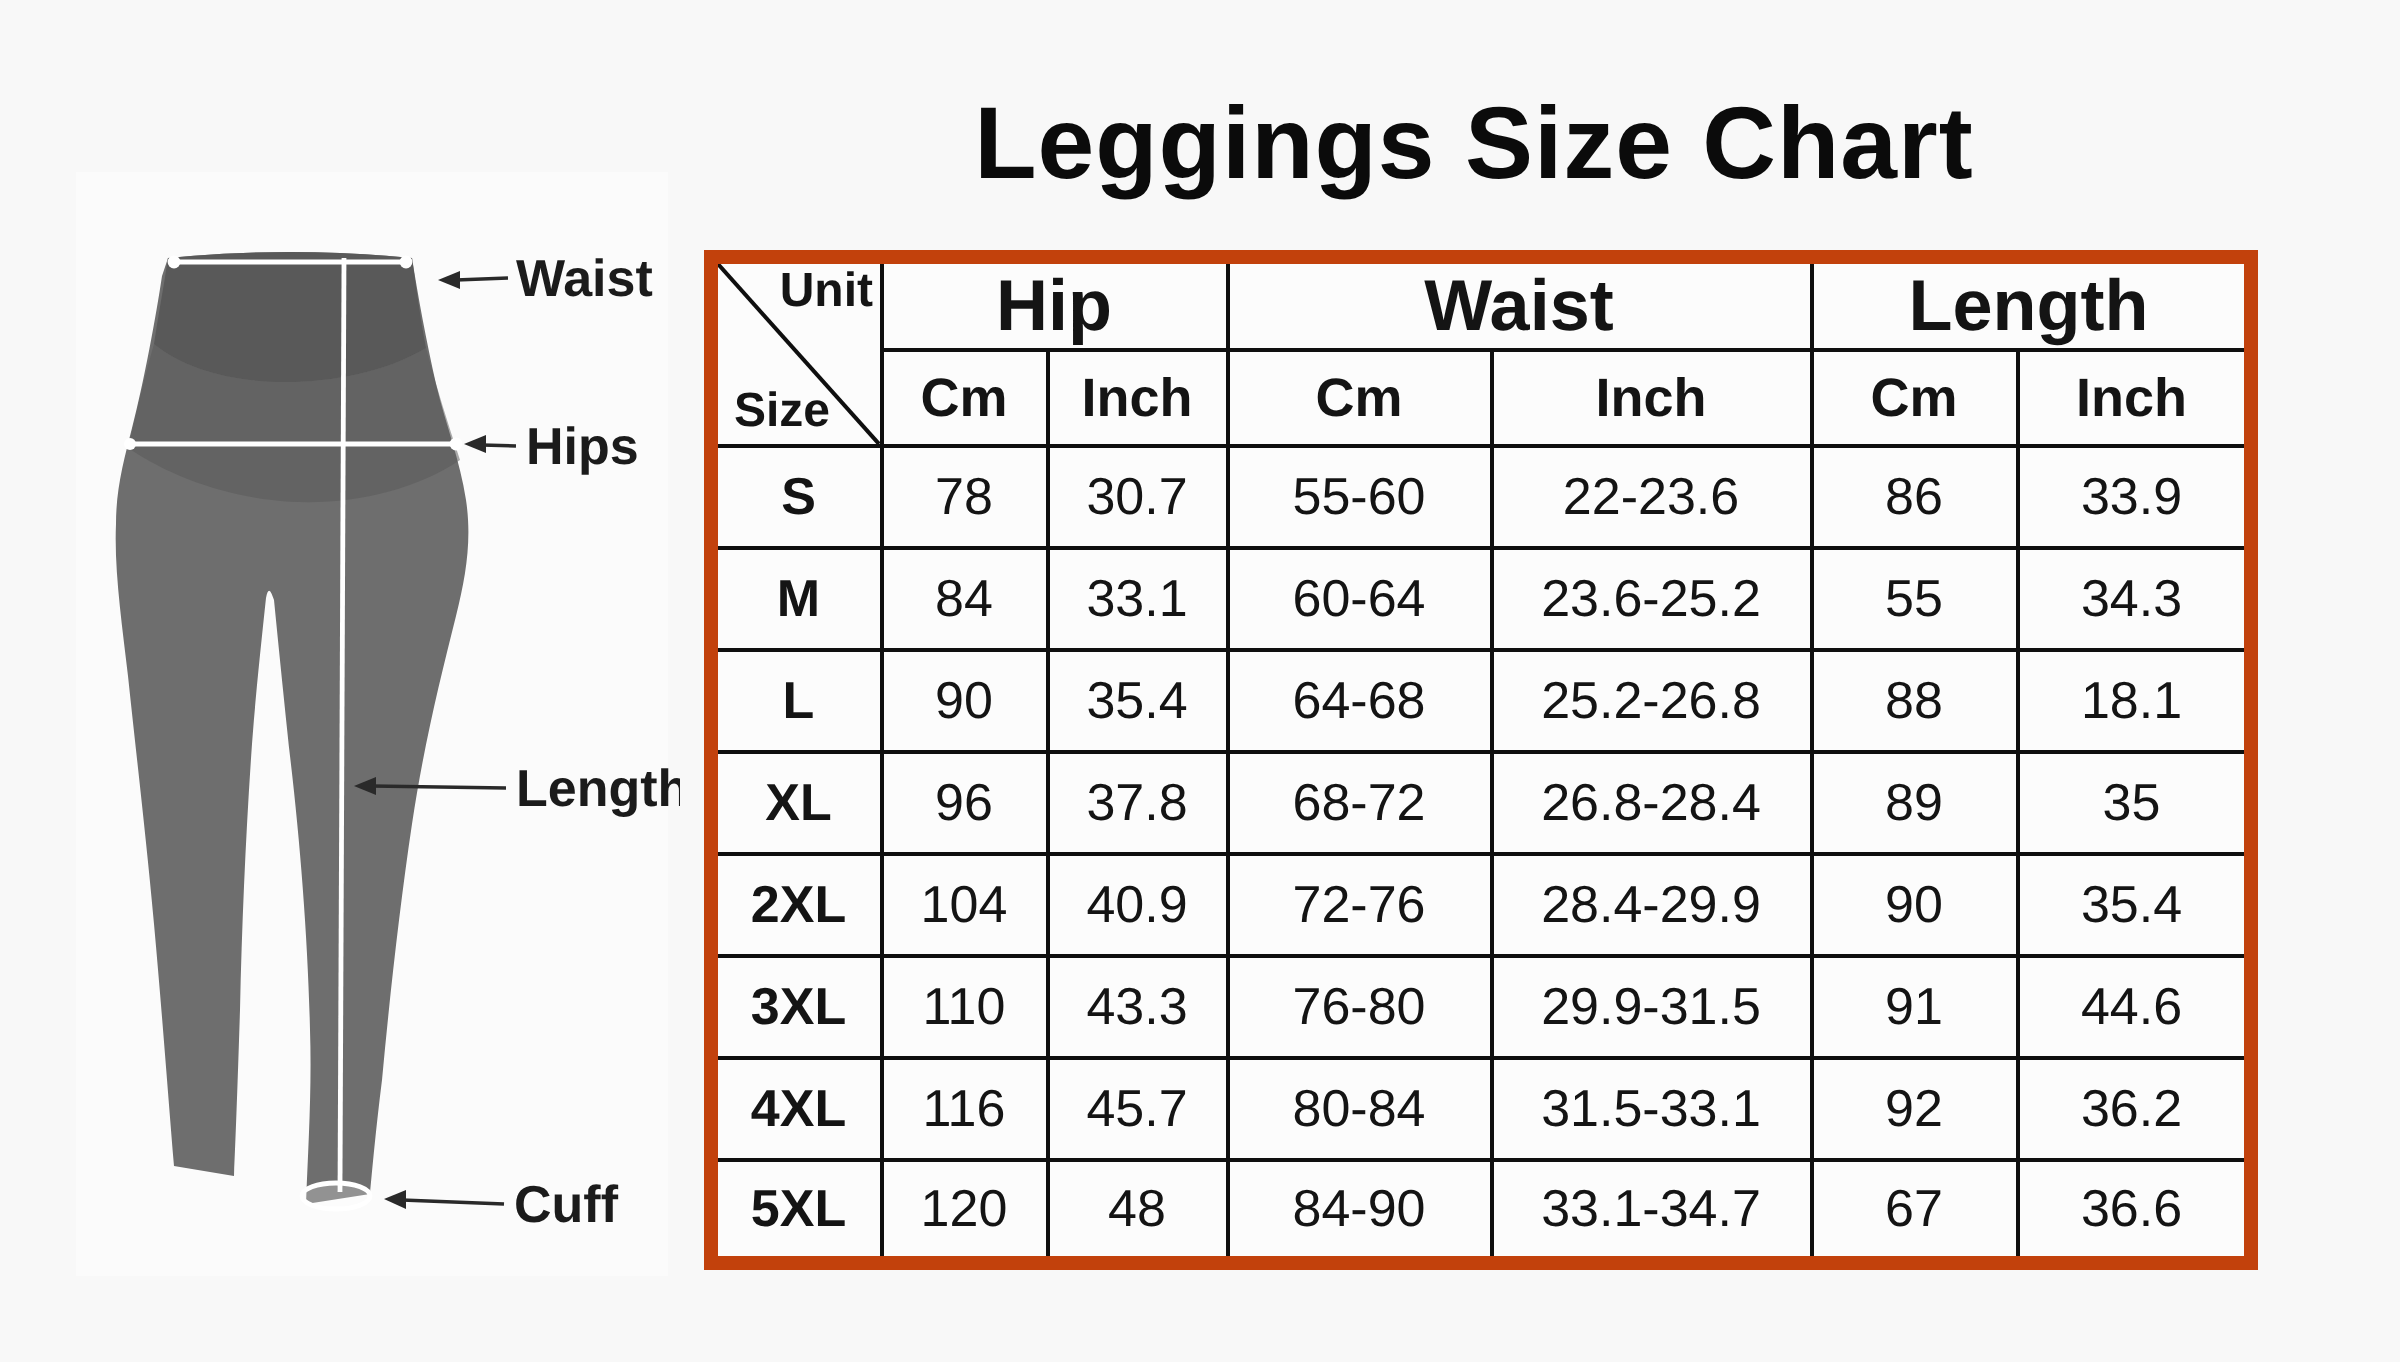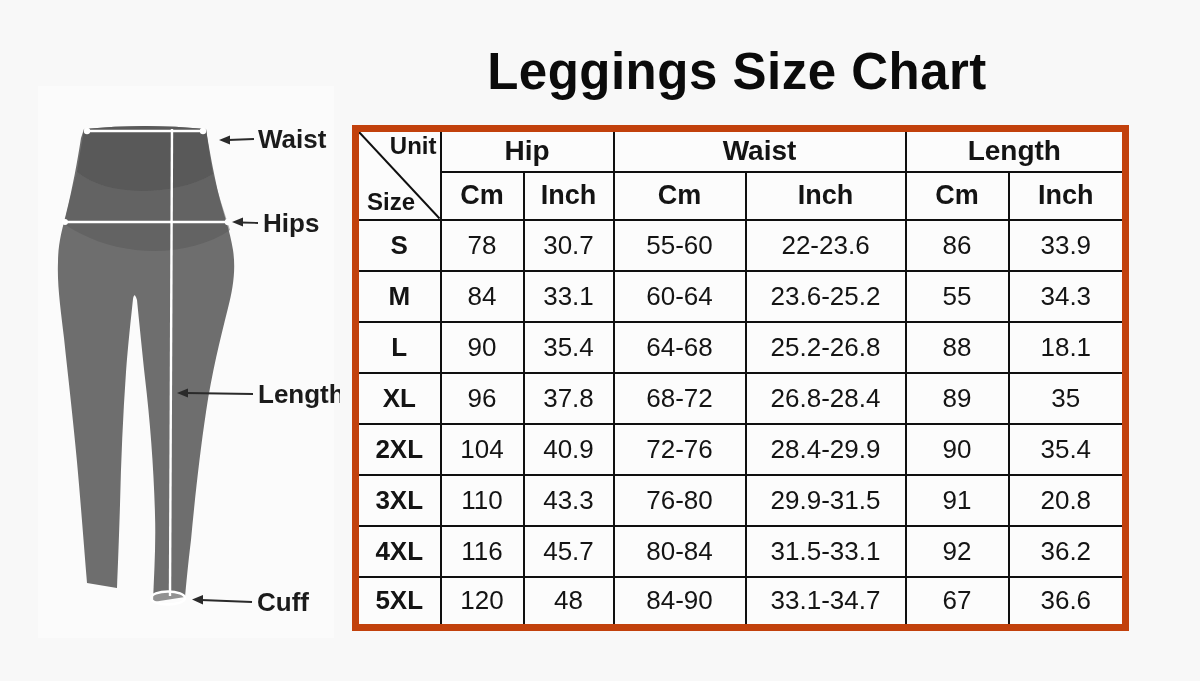--- a/index.html
+++ b/index.html
@@ -37,21 +37,21 @@
     border:7px solid #c2410c;
   }
   table.size-chart td,table.size-chart th{
     border:2px solid #0f0f0f;
     text-align:center;vertical-align:middle;
     padding:0;color:#141414;
   }
   tr.r-grp{height:43px;}
   tr.r-sub{height:48px;}
   tr.r-data{height:51px;}
-  th.grp{font-size:28px;font-weight:700;}
+  th.grp{font-size:36px;font-weight:700;}
   th.sub{font-size:27px;font-weight:700;margin-left:24px;}
   td.size{font-size:26px;font-weight:700;}
   td.val{font-size:26px;font-weight:400;}
 
   td.corner{position:relative;padding:0;}
   td.corner svg.diag{position:absolute;inset:0;width:100%;height:100%;}
   td.corner .c-unit{
     position:absolute;top:1px;right:3px;
     font-size:24px;font-weight:700;line-height:1.1;
   }
@@ -220,21 +220,21 @@
         <td class="val">90</td>
         <td class="val">35.4</td>
       </tr>
       <tr class="r-data">
         <td class="size">3XL</td>
         <td class="val">110</td>
         <td class="val">43.3</td>
         <td class="val">76-80</td>
         <td class="val">29.9-31.5</td>
         <td class="val">91</td>
-        <td class="val">20.8</td>
+        <td class="val">44.6</td>
       </tr>
       <tr class="r-data">
         <td class="size">4XL</td>
         <td class="val">116</td>
         <td class="val">45.7</td>
         <td class="val">80-84</td>
         <td class="val">31.5-33.1</td>
         <td class="val">92</td>
         <td class="val">36.2</td>
       </tr>

